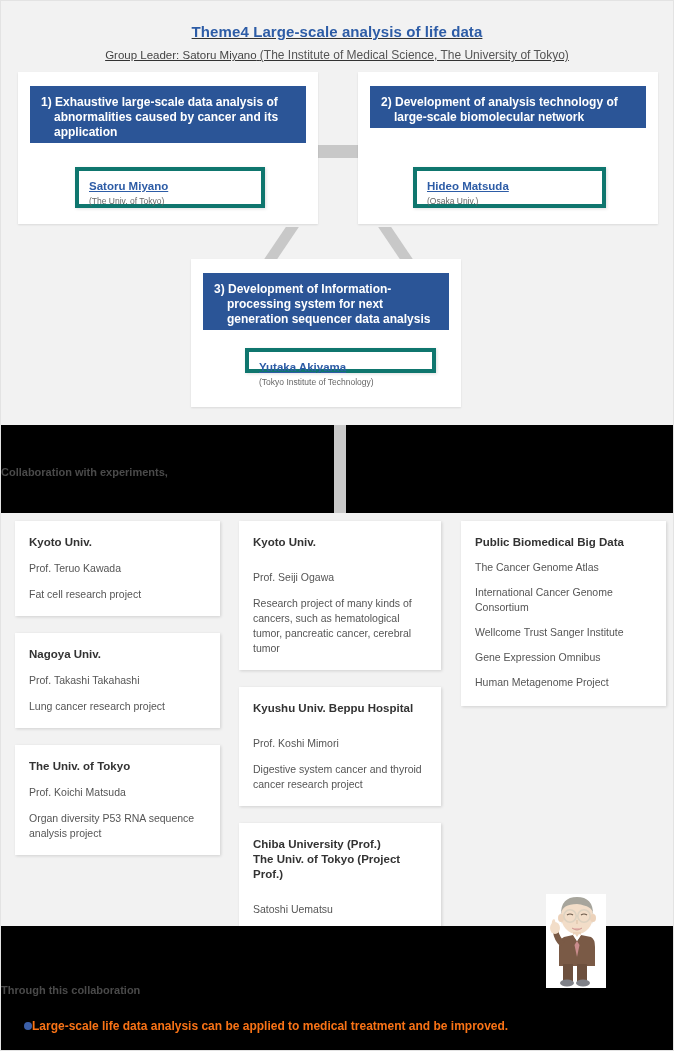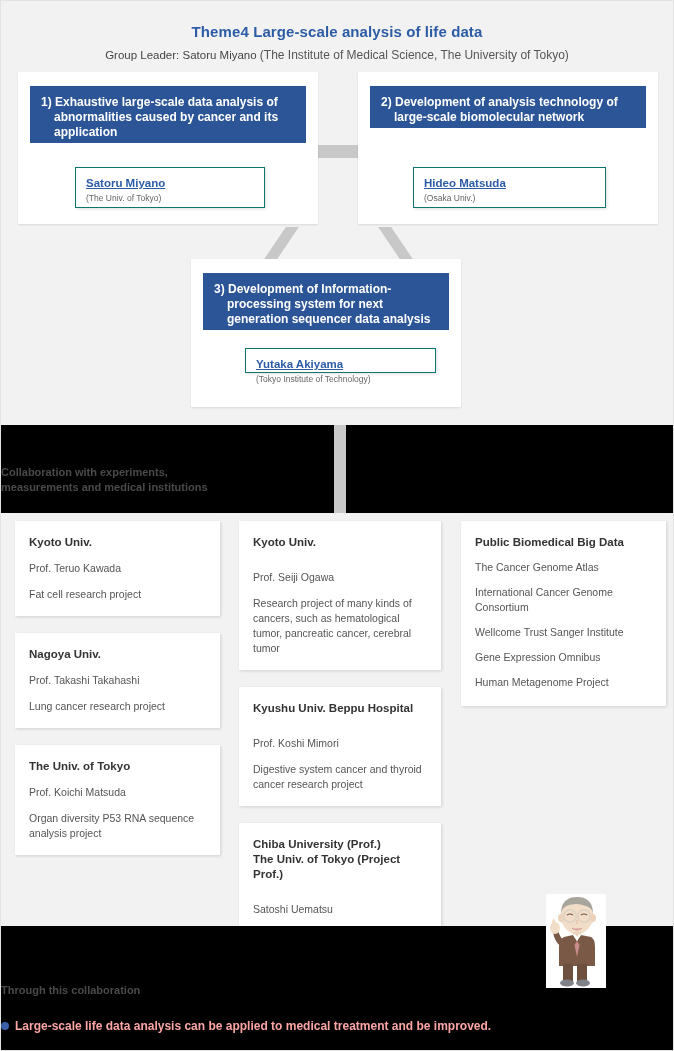--- a/index.html
+++ b/index.html
@@ -7,21 +7,21 @@
   body {
     font-family:"Liberation Sans", sans-serif;
     background:#f2f2f2;
     color:#333;
     position:relative;
     overflow:hidden;
     border:1px solid #e3e3e3;
   }
 
   
-  #top-section { position:relative; height:415px; }
+  #top-section { position:relative; height:415px;text-decoration:underline; }
 
   #page-title {
     text-align:center;
     font-size:15px;
     font-weight:bold;
     color:#2d5ca6;
     padding-top:22px;
     letter-spacing:.1px;
   }
   #group-leader-line {
@@ -51,21 +51,21 @@
   }
   .theme-head .body { display:block; padding-left:13px; text-indent:-13px; }
 
   #panel-1 .theme-head { margin:14px 12px 0 12px; height:57px; }
   #panel-2 .theme-head { margin:14px 12px 0 12px; height:42px; }
   #panel-3 .theme-head { margin:14px 12px 0 12px; height:57px; }
 
   .person-card {
     position:absolute;
     background:#fff;
-    border:1px solid #0f766e;
+    border:4px solid #0f766e;
     box-shadow:1px 1px 3px rgba(0,0,0,.13);
     padding:8px 10px 9px 10px;
   }
   #person-1 { left:74px;  top:166px; width:190px; height:41px; }
   #person-2 { left:412px; top:166px; width:193px; height:41px; }
   #person-3 { left:244px; top:347px; width:191px; height:25px; }
 
   .person-name {
     font-size:11.5px;
     font-weight:bold;
@@ -144,22 +144,22 @@
   #bottom-banner {
     position:absolute; left:0; top:925px; width:674px; height:124px;
     background:#000;
   }
   #through-text {
     position:absolute; left:0px; top:58px;
     font-size:11px; font-weight:bold; color:#4a4a4a;
   }
   #result-line {
     position:absolute; left:0px; top:93px;
-    font-size:12px; font-weight:bold; color:#fca5a5;
-    display:flex; align-items:center; gap:6px;
+    font-size:12px; font-weight:bold; color:#f97316;
+    display:flex; align-items:center; padding-left:23px;
   }
   #result-bullet {
     width:8px; height:8px; border-radius:50%; background:#3b5fa8;
     display:inline-block; flex:none;
   }
 
   
   #mascot-wrap {
     position:absolute; left:545px; top:893px;
     width:60px; height:94px; background:#fff;
@@ -212,21 +212,20 @@
     <span class="person-name">Yutaka Akiyama</span>
     <span class="person-affil">(Tokyo Institute of Technology)</span>
   </div>
 </div>
 
 <div id="collab-banner">
   <div id="collab-banner-right"></div>
   <div id="collab-divider"></div>
   <div id="collab-text">
     <div>Collaboration with experiments,</div>
-    <div>measurements and medical institutions</div>
   </div>
 </div>
 
 <div id="columns">
   <div class="column" id="col-1">
       <div class="info-card">
         <span class="card-title">Kyoto Univ.</span>
         <span class="card-line">Prof. Teruo Kawada</span>
         <span class="card-line">Fat cell research project</span>
       </div>

